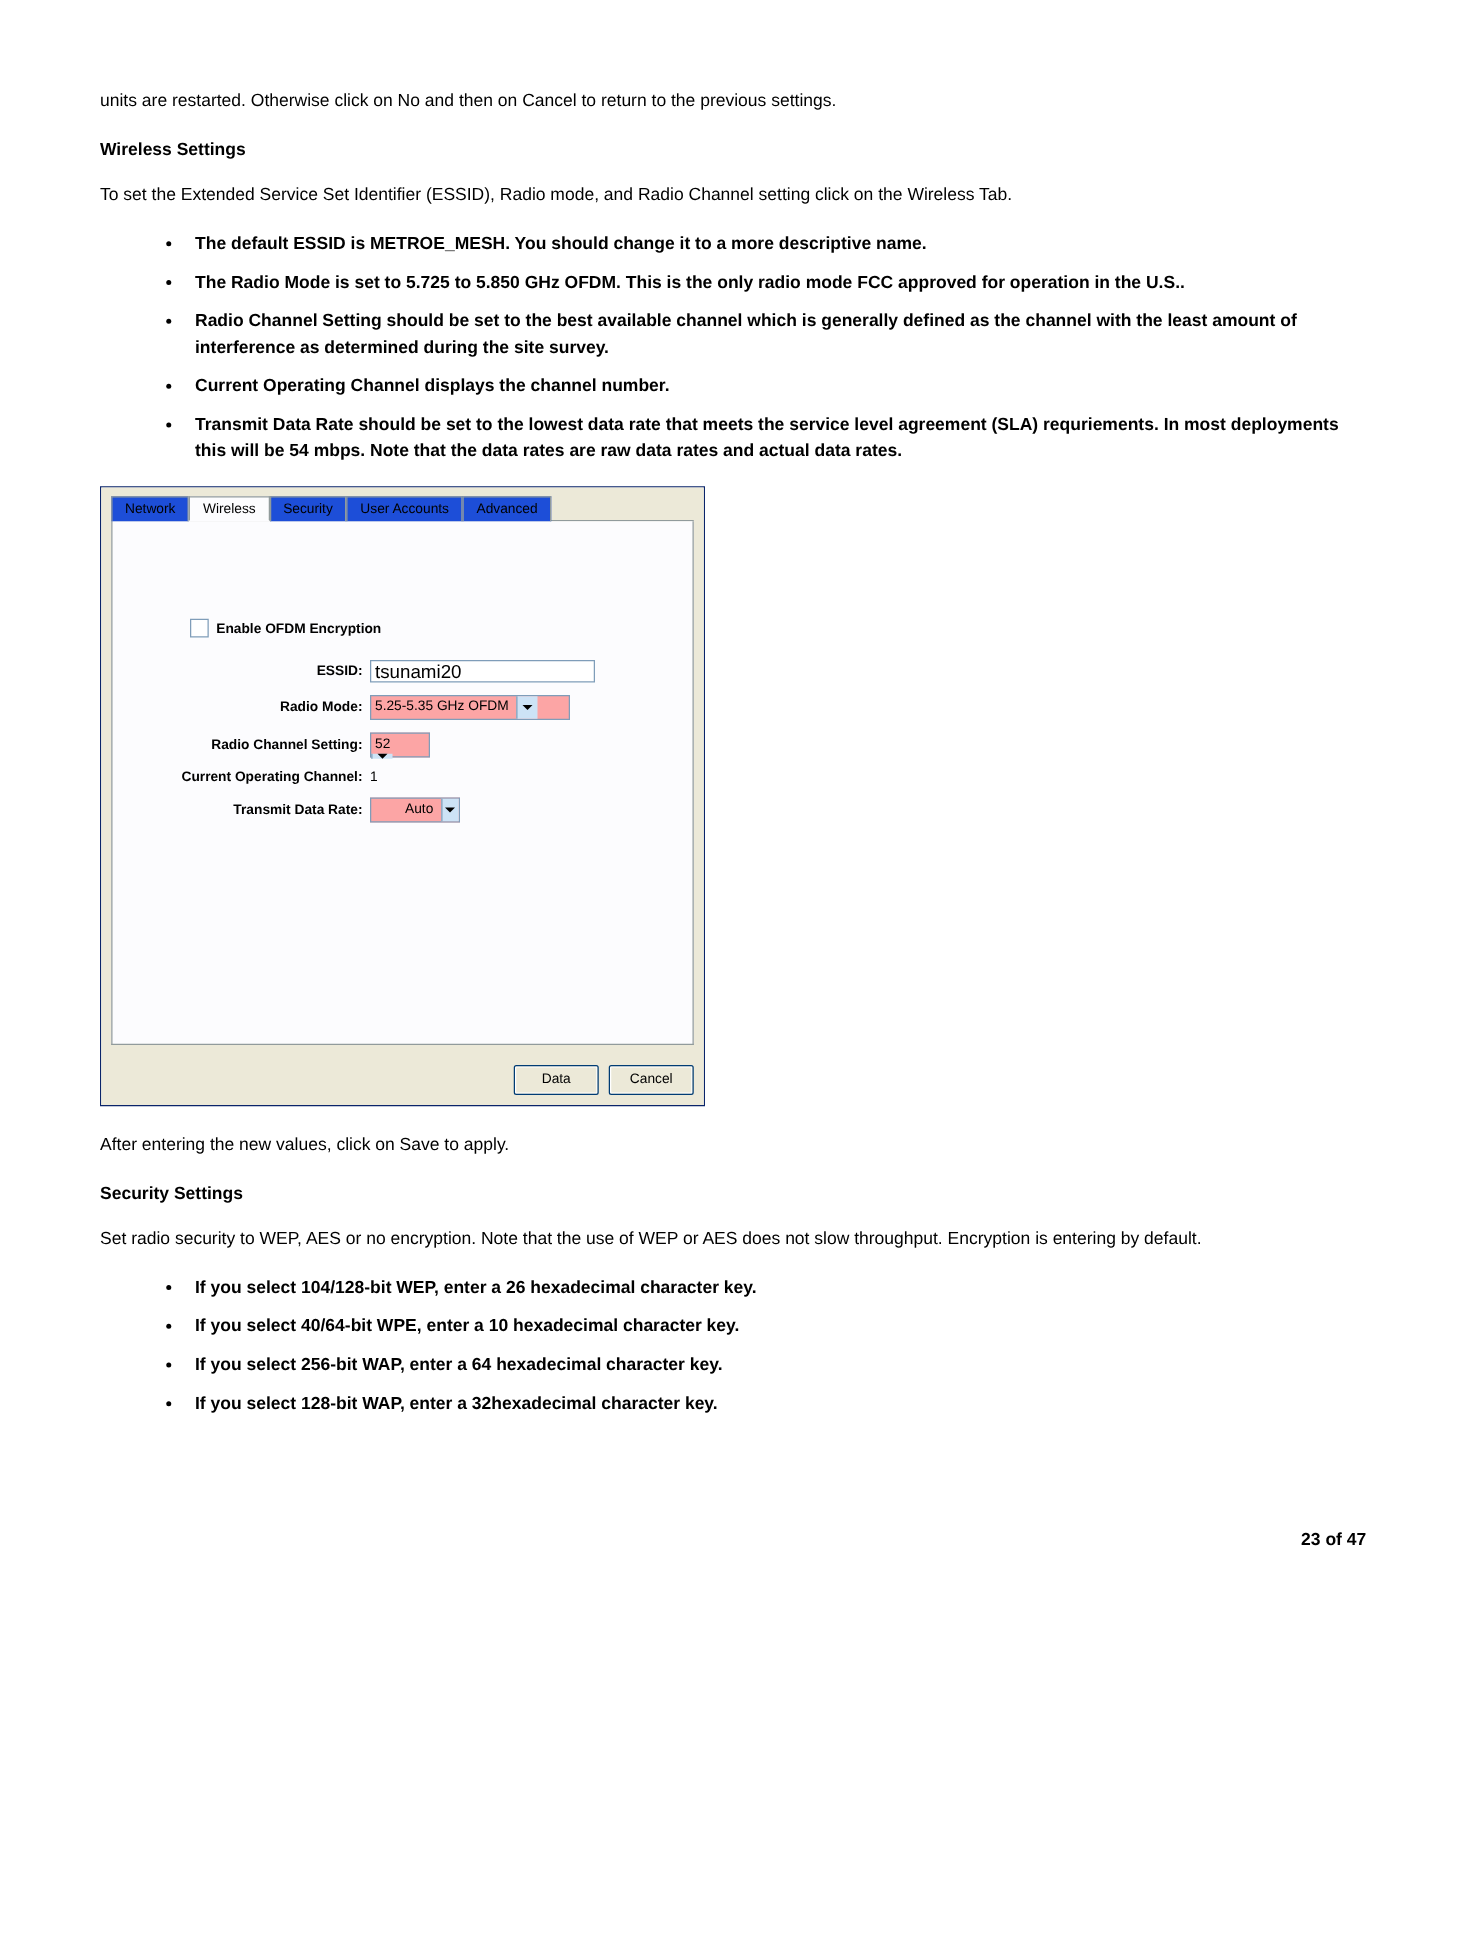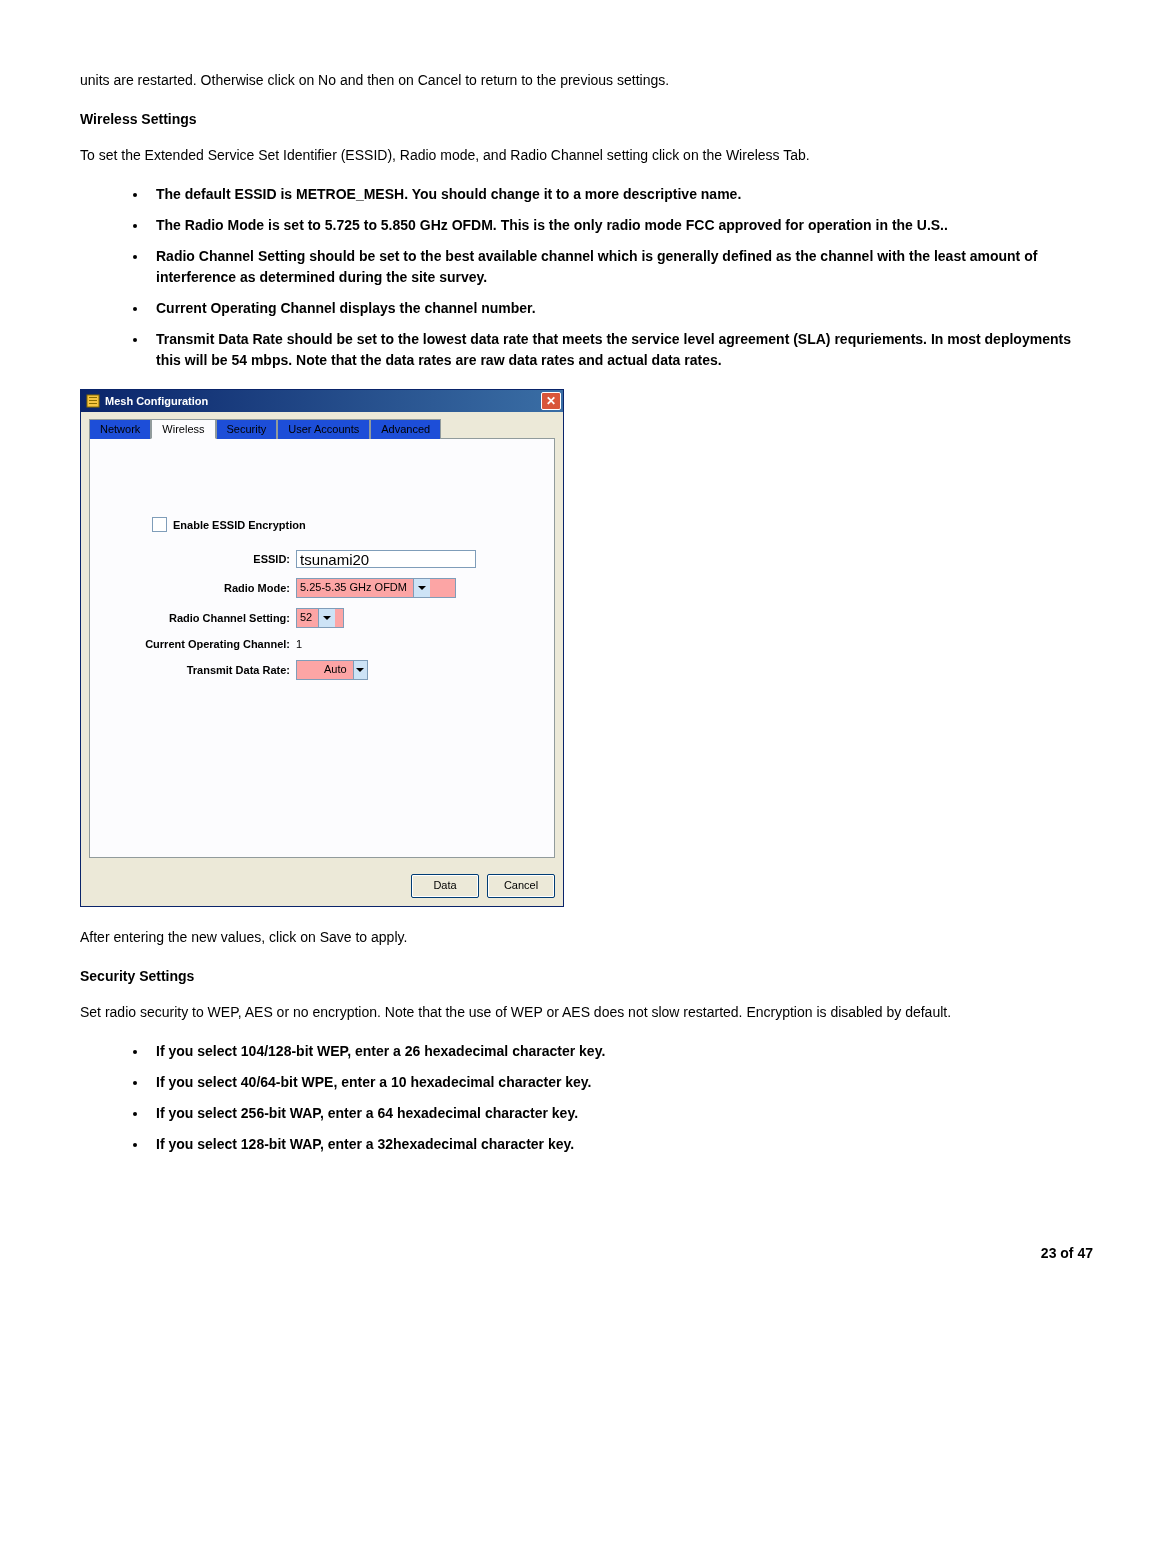--- a/index.html
+++ b/index.html
@@ -239,63 +239,51 @@
 
 <ul class="bullets">
   <li>The default ESSID is METROE_MESH. You should change it to a more descriptive name.</li>
   <li>The Radio Mode is set to 5.725 to 5.850 GHz OFDM. This is the only radio mode FCC approved for operation in the U.S..</li>
   <li>Radio Channel Setting should be set to the best available channel which is generally defined as the channel with the least amount of interference as determined during the site survey.</li>
   <li>Current Operating Channel displays the channel number.</li>
   <li>Transmit Data Rate should be set to the lowest data rate that meets the service level agreement (SLA) requriements. In most deployments this will be 54 mbps. Note that the data rates are raw data rates and actual data rates.</li>
 </ul>
 
 <div class="dialog">
-  <div class="dialog-titlebar">
-    <span class="dialog-title-icon">
-      <svg width="14" height="14" viewBox="0 0 14 14">
-        <rect x="1" y="1" width="12" height="12" fill="#f5c542" stroke="#8a6d00" stroke-width="1"></rect>
-        <rect x="3" y="3" width="8" height="1" fill="#8a6d00"></rect>
-        <rect x="3" y="6" width="8" height="1" fill="#8a6d00"></rect>
-        <rect x="3" y="9" width="8" height="1" fill="#8a6d00"></rect>
-      </svg>
-    </span>
-    <span class="dialog-title-text">Mesh Configuration</span>
-    <span class="dialog-close">✕</span>
-  </div>
   <div class="dialog-body">
     <div class="tabstrip">
       <div class="tab">Network</div>
       <div class="tab active">Wireless</div>
       <div class="tab">Security</div>
       <div class="tab">User Accounts</div>
       <div class="tab">Advanced</div>
     </div>
     <div class="tab-panel">
 
       <div class="checkbox-row">
         <div class="chk"></div>
-        <span class="chk-label">Enable ESSID Encryption</span>
+        <span class="chk-label">Enable OFDM Encryption</span>
       </div>
 
       <div class="form-row">
         <span class="form-label">ESSID:</span>
         <input class="input-text" value="tsunami20" style="">
       </div>
 
       <div class="form-row">
         <span class="form-label">Radio Mode:</span>
         <div class="combo" style="width:160px;">
           <span class="combo-text">5.25-5.35 GHz OFDM</span>
           <span class="combo-arrow"></span>
         </div>
       </div>
 
       <div class="form-row">
         <span class="form-label">Radio Channel Setting:</span>
-        <div class="combo" style="width:48px;">
+        <div class="combo" style="width:48px;flex-direction:column;">
           <span class="combo-text">52</span>
           <span class="combo-arrow"></span>
         </div>
       </div>
 
       <div class="form-row">
         <span class="form-label">Current Operating Channel:</span>
         <span class="form-value-static">1</span>
       </div>
 
@@ -312,21 +300,21 @@
       <div class="btn">Data</div>
       <div class="btn">Cancel</div>
     </div>
   </div>
 </div>
 
 <p class="paragraph">After entering the new values, click on Save to apply.</p>
 
 <p class="section-heading">Security Settings</p>
 
-<p class="paragraph">Set radio security to WEP, AES or no encryption. Note that the use of WEP or AES does not slow restarted.  Encryption is disabled by default.</p>
+<p class="paragraph">Set radio security to WEP, AES or no encryption. Note that the use of WEP or AES does not slow throughput.  Encryption is entering by default.</p>
 
 <ul class="bullets">
   <li>If you select 104/128-bit WEP, enter a 26 hexadecimal character key.</li>
   <li>If you select 40/64-bit WPE, enter a 10 hexadecimal character key.</li>
   <li>If you select 256-bit WAP, enter a 64 hexadecimal character key.</li>
   <li>If you select 128-bit WAP, enter a 32hexadecimal character key.</li>
 </ul>
 
 <div class="page-footer">23 of 47</div>
 

